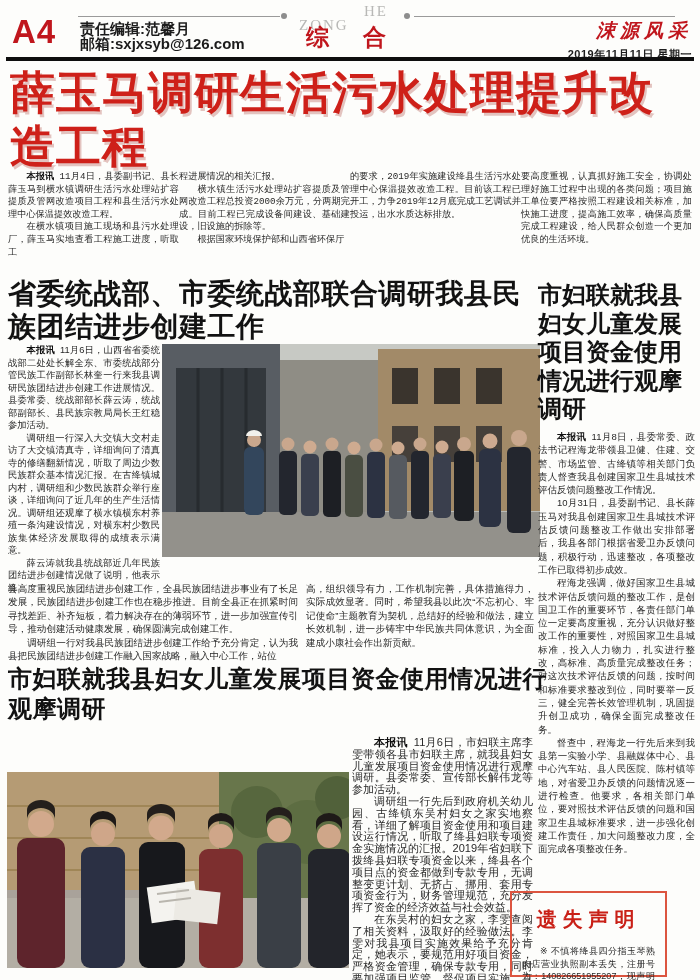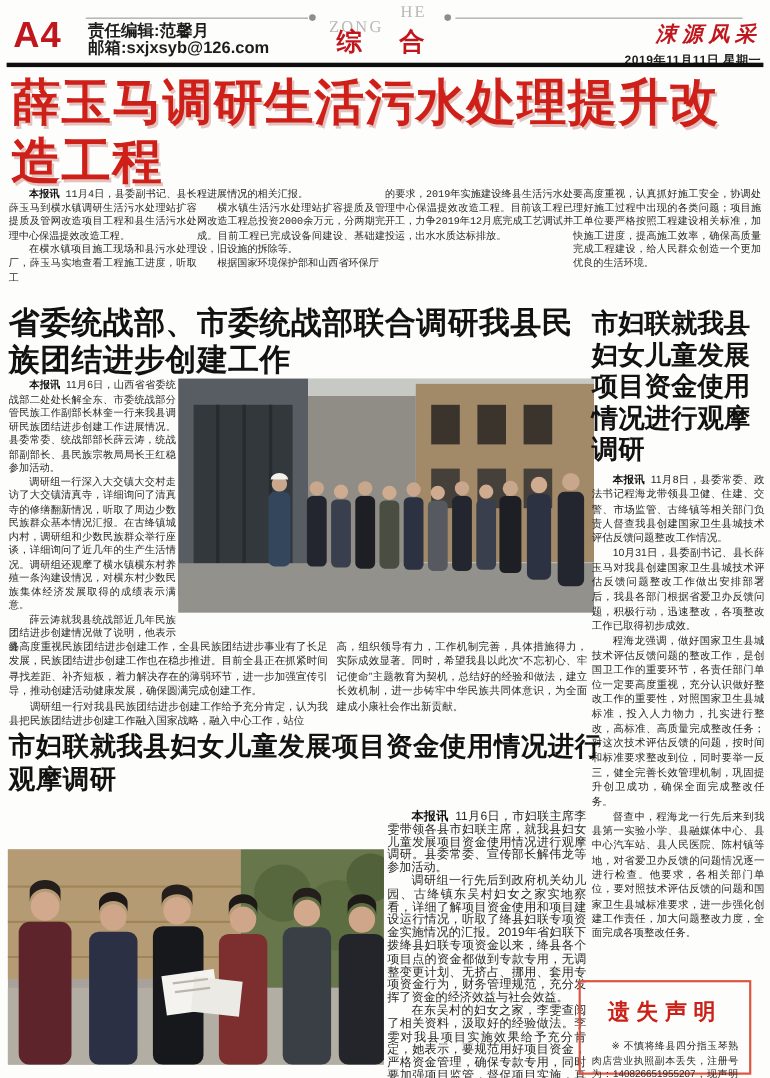--- a/index.html
+++ b/index.html
@@ -243,20 +243,20 @@
     </g>
   </svg>
 
   <div class="abs bt f5" style="left:352px;top:737px;width:181px;">
     <p><span class="nf">本报讯</span><span>11月6日，市妇联主席李雯带领各县市妇联主席，就我县妇女儿童发展项目资金使用情况进行观摩调研。县委常委、宣传部长解伟龙等参加活动。</span></p>
     <p><span>调研组一行先后到政府机关幼儿园、古绛镇东吴村妇女之家实地察看，详细了解项目资金使用和项目建设运行情况，听取了绛县妇联专项资金实施情况的汇报。2019年省妇联下拨绛县妇联专项资金以来，绛县各个项目点的资金都做到专款专用，无调整变更计划、无挤占、挪用、套用专项资金行为，财务管理规范，充分发挥了资金的经济效益与社会效益。</span></p>
     <p><span>在东吴村的妇女之家，李雯查阅了相关资料，汲取好的经验做法。李雯对我县项目实施效果给予充分肯定，她表示，要规范用好项目资金，严格资金管理，确保专款专用，同时要加强项目监管，督促项目实施，真正把项目实施好，惠及更多妇女儿童。</span></p>
     <p class="sig">王琪</p>
   </div>
 
-  <div class="abs notice" style="left:526px;top:891px;width:157px;height:86px;">
+  <div class="abs notice" style="left:510px;top:891px;width:157px;height:86px;">
     <div class="notice-title">遗失声明</div>
     <div class="notice-body bt">
       <p>※ 不慎将绛县四分指玉琴熟肉店营业执照副本丢失，注册号为：140826651955207，现声明作废。</p>
     </div>
   </div>
 
 </div>
 
 </body></html>

